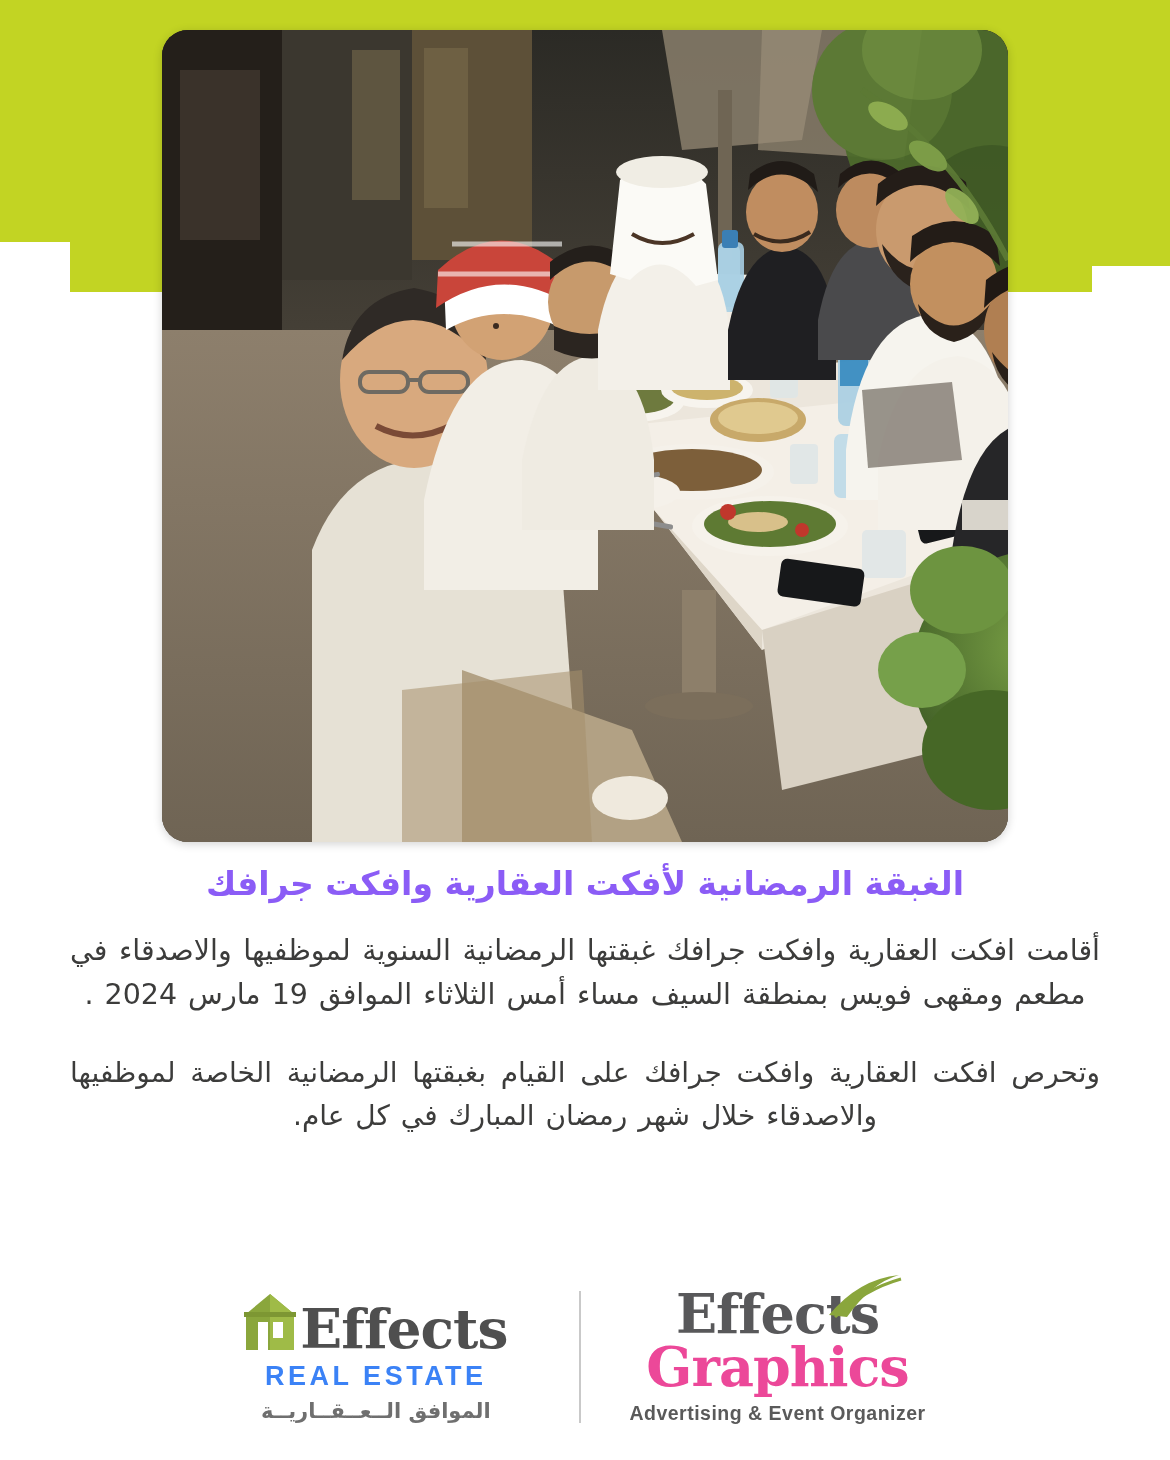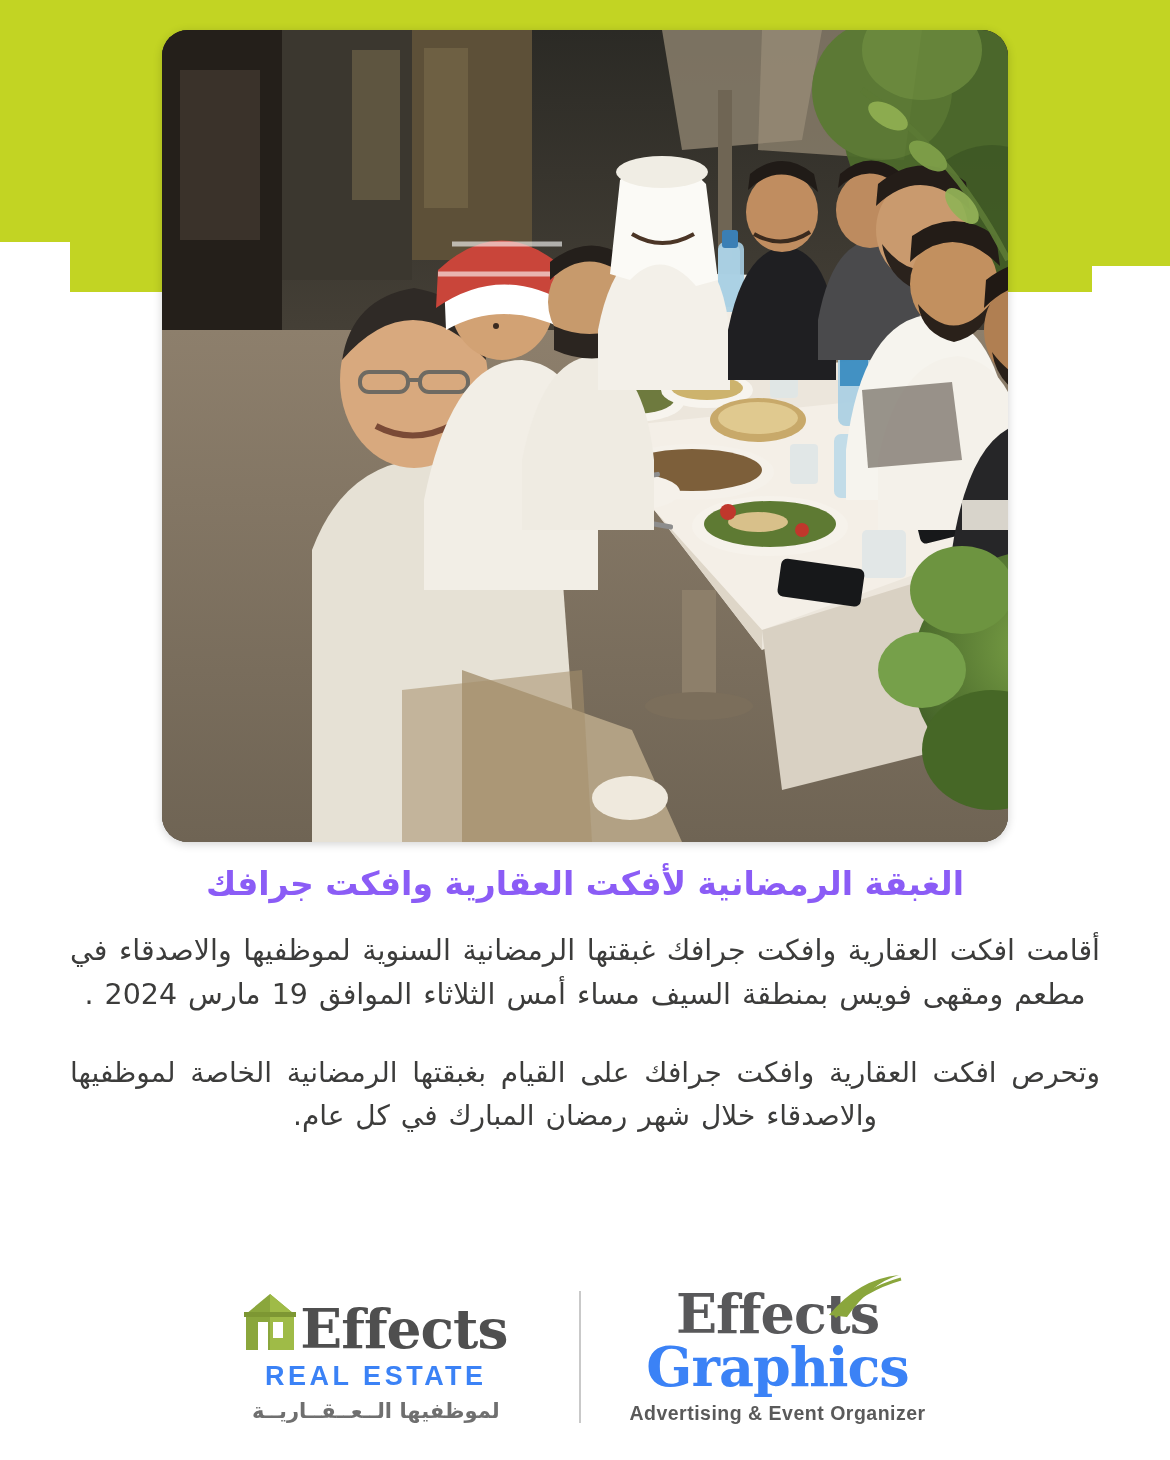--- a/index.html
+++ b/index.html
@@ -158,21 +158,21 @@
     font-weight: bold;
     color: #58585a;
     line-height: 0.95;
     letter-spacing: -1px;
     position: relative;
   }
   .eff-g2 {
     font-family: "DejaVu Serif", "Liberation Serif", serif;
     font-size: 54px;
     font-weight: bold;
-    color: #3b82f6;
+    color: #ec4899;
     line-height: 1.0;
     letter-spacing: -1px;
   }
   .adv-word {
     font-family: "Liberation Sans", sans-serif;
     font-size: 19.5px;
     font-weight: bold;
     color: #5a5a5a;
     letter-spacing: 0.5px;
     margin-top: 8px;
@@ -413,21 +413,21 @@
           <path d="M26 2 L50 22 L50 58 L2 58 L2 22 Z" fill="#8aa63c"></path>
           <path d="M26 2 L50 22 L50 58 L26 58 Z" fill="#9fbb47"></path>
           <rect x="14" y="30" width="10" height="28" fill="#ffffff"></rect>
           <rect x="29" y="30" width="10" height="16" fill="#ffffff"></rect>
           <rect x="0" y="20" width="52" height="5" fill="#7d9733"></rect>
         </svg>
       </span>
       <span class="eff-word">Effects</span>
     </div>
     <div class="re-word">REAL ESTATE</div>
-    <div class="ar-word">لموظفيها الــعــقــاريــة</div>
+    <div class="ar-word">الموافق الــعــقــاريــة</div>
   </div>
 
   <div class="divider"></div>
 
   <div class="logo-right">
     <div class="eff-g1">
       <span>Effects</span>
       <span class="swoosh">
         <svg width="78" height="46" viewBox="0 0 78 46">
           <path d="M4 42 Q34 6 74 2 Q46 10 22 44 Z" fill="#8aa63c"></path>

